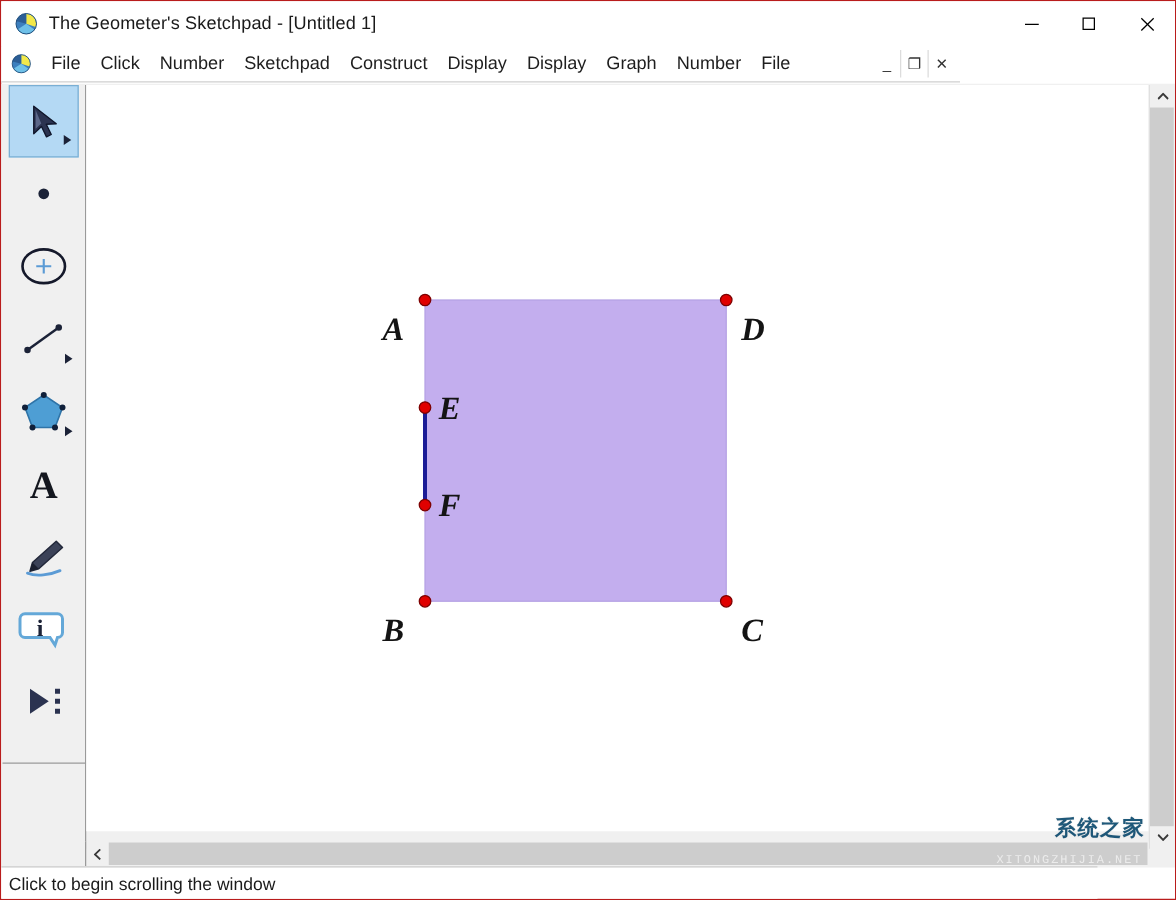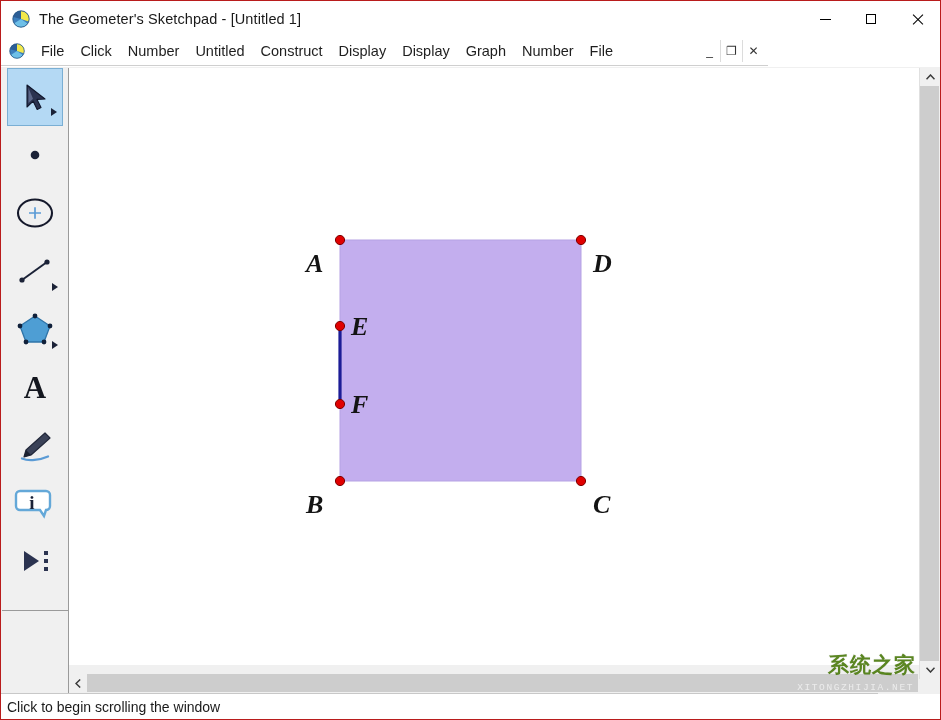--- a/index.html
+++ b/index.html
@@ -283,23 +283,23 @@
     width: 180px;
     height: 50px;
     pointer-events: none;
     opacity: 0.92;
   }
   .wm-cn {
     position: absolute;
     right: 2px;
     top: 6px;
     font-family: "DejaVu Sans", sans-serif;
-    font-size: 21px;
+    font-size: 17px;
     font-weight: bold;
-    color: #4d7c0f;
+    color: #0c4a6e;
     letter-spacing: 1px;
     text-shadow: 0 0 1px rgba(180,180,180,0.5);
     white-space: nowrap;
   }
   .wm-en {
     position: absolute;
     right: 4px;
     bottom: 2px;
     font-family: Liberation Mono, monospace;
     font-size: 9.5px;
@@ -343,21 +343,21 @@
         <circle cx="9" cy="9" r="8.2" fill="#3c7fbe"></circle>
         <path d="M9 1 A8 8 0 0 1 16.6 11.5 L9 9 Z" fill="#f2e84a"></path>
         <path d="M2 13.5 A8 8 0 0 0 15.5 13.5 L9 9 Z" fill="#6ec0e8"></path>
         <path d="M1.3 7 A8 8 0 0 1 9 1 L9 9 Z" fill="#2c5e96"></path>
         <circle cx="9" cy="9" r="8.2" fill="none" stroke="#1f4d7a" stroke-width="0.8"></circle>
       </svg>
     </div>
     <div class="menu-item">File</div>
     <div class="menu-item">Click</div>
     <div class="menu-item">Number</div>
-    <div class="menu-item">Untitled</div>
+    <div class="menu-item">Sketchpad</div>
     <div class="menu-item">Construct</div>
     <div class="menu-item">Display</div>
     <div class="menu-item">Display</div>
     <div class="menu-item">Graph</div>
     <div class="menu-item">Number</div>
     <div class="menu-item">File</div>
 
     <div class="mdi-controls">
       <div class="mdi-btn">_</div>
       <div class="mdi-btn">❐</div>

